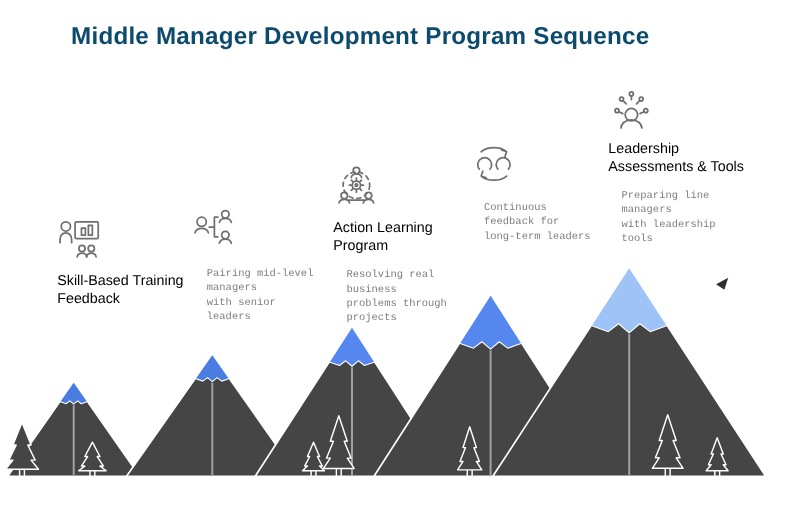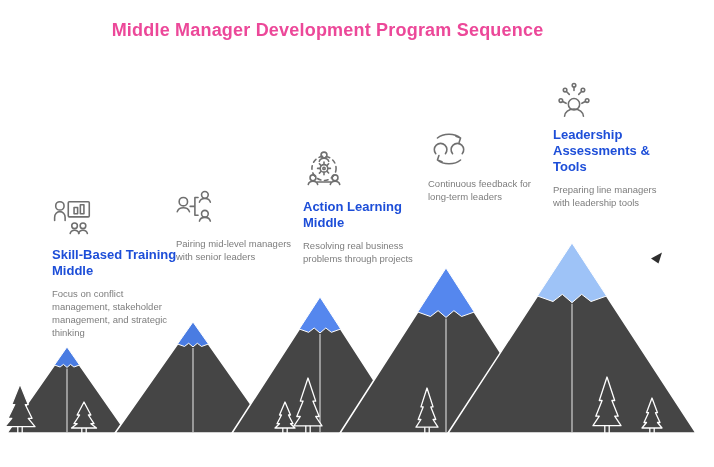--- a/index.html
+++ b/index.html
@@ -3,32 +3,32 @@
 <meta charset="utf-8">
 <style>
   html,body{margin:0;padding:0;background:#ffffff;}
   #canvas{
     position:relative;width:714px;height:467px;overflow:hidden;
     background:#ffffff;font-family:"Liberation Sans",sans-serif;
   }
   #scene-svg{position:absolute;left:0;top:0;}
   .page-title{
     position:absolute;left:0;top:20px;width:655px;margin:0;
-    text-align:center;font-size:18px;font-weight:bold;color:#ec4899;
+    text-align:center;font-size:22px;font-weight:bold;color:#0c4a6e;
     letter-spacing:.2px;
   }
   .stage{position:absolute;width:126px;}
   .stage .icon-box{width:42px;height:42px;margin-bottom:7px;}
   .stage .icon-box svg{display:block;}
   .stage-title{
-    margin:0 0 8px 0;font-size:13px;font-weight:bold;color:#1d4ed8;
+    margin:0 0 8px 0;font-size:13px;font-weight:normal;color:#000000;
     line-height:16px;white-space:pre-line;
   }
   .stage-desc{
-    margin:0;font-size:9.5px;color:#7d7d7d;line-height:13px;white-space:pre-line;
+    margin:12px;font-size:9.5px;color:#7d7d7d;line-height:13px;white-space:pre-line;font-family:Liberation Mono, monospace;
   }
   
   .stage-1{left:52px;top:198px;}
   .stage-2{left:176px;top:188px;}
   .stage-3{left:303px;top:150px;}
   .stage-4{left:428px;top:128px;}
   .stage-5{left:553px;top:78px;}
   .licon{stroke:#6f6f6f;fill:none;stroke-width:1.5;stroke-linecap:round;stroke-linejoin:round;}
 </style>
 </head>
@@ -81,25 +81,21 @@
           <rect x="21" y="9" width="3.4" height="6"></rect>
           <rect x="27" y="6.5" width="3.4" height="8.5"></rect>
           <circle cx="21.5" cy="26.5" r="2.7"></circle>
           <circle cx="29.5" cy="26.5" r="2.7"></circle>
           <path d="M17.3,33.8 a4.3,4 0 0 1 8.4,0"></path>
           <path d="M25.3,33.8 a4.3,4 0 0 1 8.4,0"></path>
         </g>
       </svg>
     </div>
     <p class="stage-title">Skill-Based Training
-Middle</p>
-    <p class="stage-desc">Focus on conflict
-management, stakeholder
-management, and strategic
-thinking</p>
+Feedback</p>
   </div>
 
   <div class="stage stage-2">
     <div class="icon-box">
       <svg width="42" height="42" viewBox="0 0 40 40">
         <g class="licon">
           <circle cx="7" cy="13" r="4"></circle>
           <path d="M1.2,22.5 a6,5 0 0 1 11.6,0"></path>
           <path d="M13.5,17.5 h4.5 M18,9 v17 M18,9 h3 M18,26 h3"></path>
           <circle cx="27.5" cy="6.5" r="3.2"></circle>
@@ -126,21 +122,21 @@
                    M22.9,14.6 l1.5,-1.5 M15.6,22 l1.5,-1.5 M22.9,20.4 l1.5,1.5 M15.6,13.1 l1.5,1.5"></path>
           <circle cx="9.5" cy="26.5" r="2.8"></circle>
           <path d="M5,32.8 a4.6,3.8 0 0 1 9,0"></path>
           <circle cx="30.5" cy="26.5" r="2.8"></circle>
           <path d="M26,32.8 a4.6,3.8 0 0 1 9,0"></path>
           <path d="M13.3,30.5 h13.4"></path>
         </g>
       </svg>
     </div>
     <p class="stage-title">Action Learning
-Middle</p>
+Program</p>
     <p class="stage-desc">Resolving real business
 problems through projects</p>
   </div>
 
   <div class="stage stage-4">
     <div class="icon-box">
       <svg width="42" height="42" viewBox="0 0 40 40">
         <g class="licon">
           <path d="M7.4,24.5 A6,6 0 1 1 16.6,24.5"></path>
           <path d="M23.4,24.5 A6,6 0 1 1 32.6,24.5"></path>

